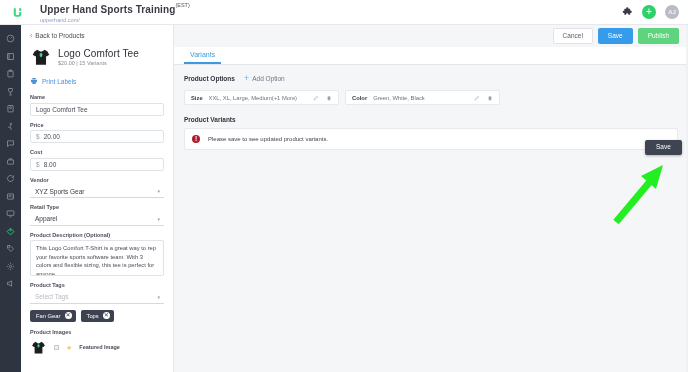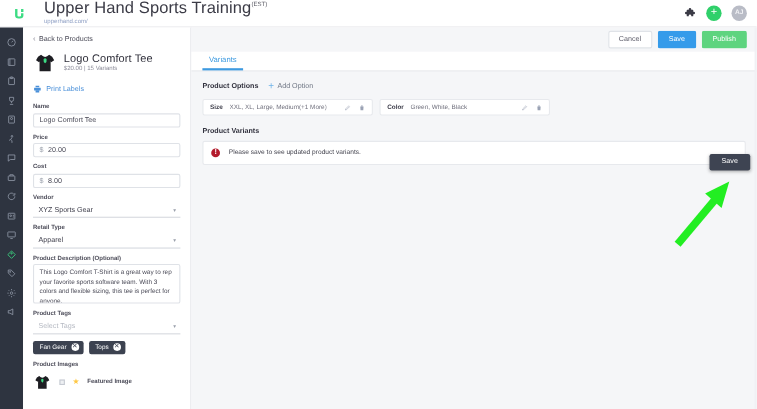--- a/index.html
+++ b/index.html
@@ -16,22 +16,23 @@
     background: #ffffff; display: flex; align-items: center;
     border-bottom: 1px solid #e8e8ec;
   }
   .brand-logo {
     width: 26px; height: 25px; display: flex; align-items: center; justify-content: center;
     margin-left: 4px;
   }
   .brand-logo svg { display: block; }
   .brand-text { margin-left: 10px; line-height: 1.05; }
   .brand-title {
-    font-size: 15px; color: #3b3b46; letter-spacing: .1px;
+    font-size: 10px; color: #3b3b46; letter-spacing: .1px;
     display: inline;
+    font-weight: bold;
   }
   .brand-sup { font-size: 5.5px; color: #55555f; vertical-align: super; }
   .brand-url { font-size: 5.5px; color: #8e9fc4; display: block; margin-top: .5px; }
   .browser-actions {
     margin-left: auto; display: flex; align-items: center; gap: 9px; padding-right: 9px;
   }
   .icon-btn-plain {
     width: 12px; height: 12px; display: flex; align-items: center; justify-content: center;
     color: #3b3b46;
   }

